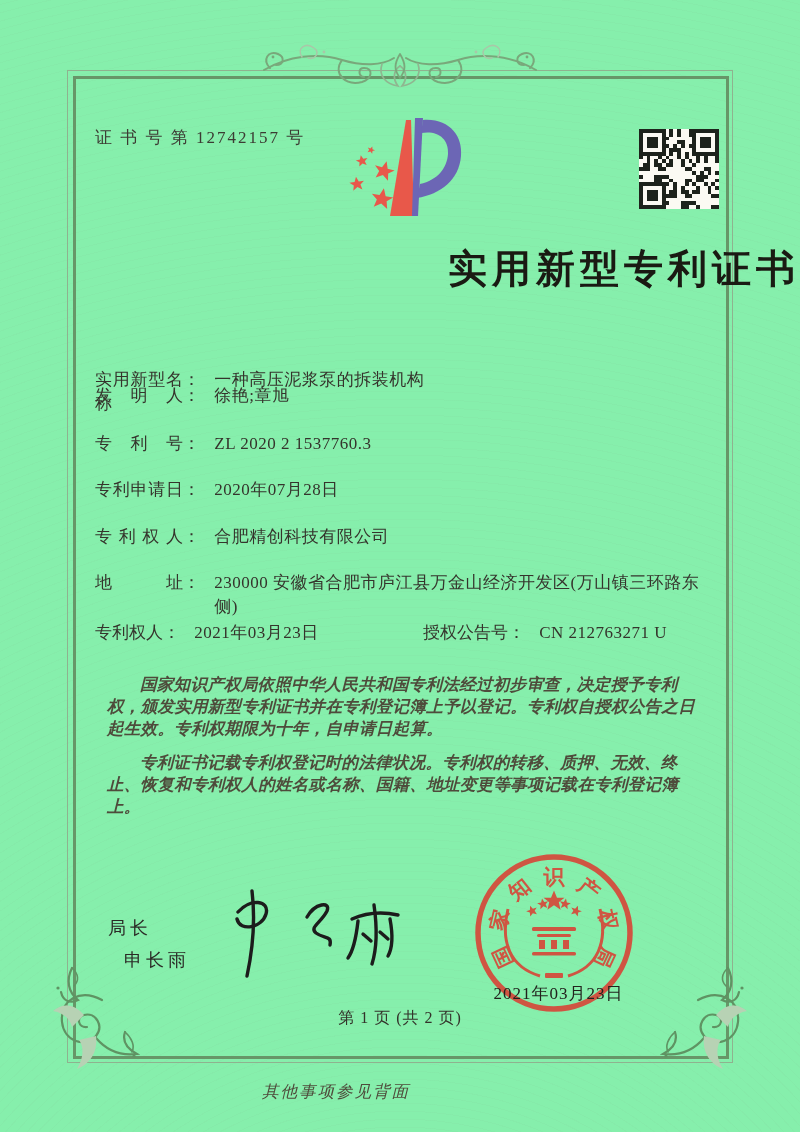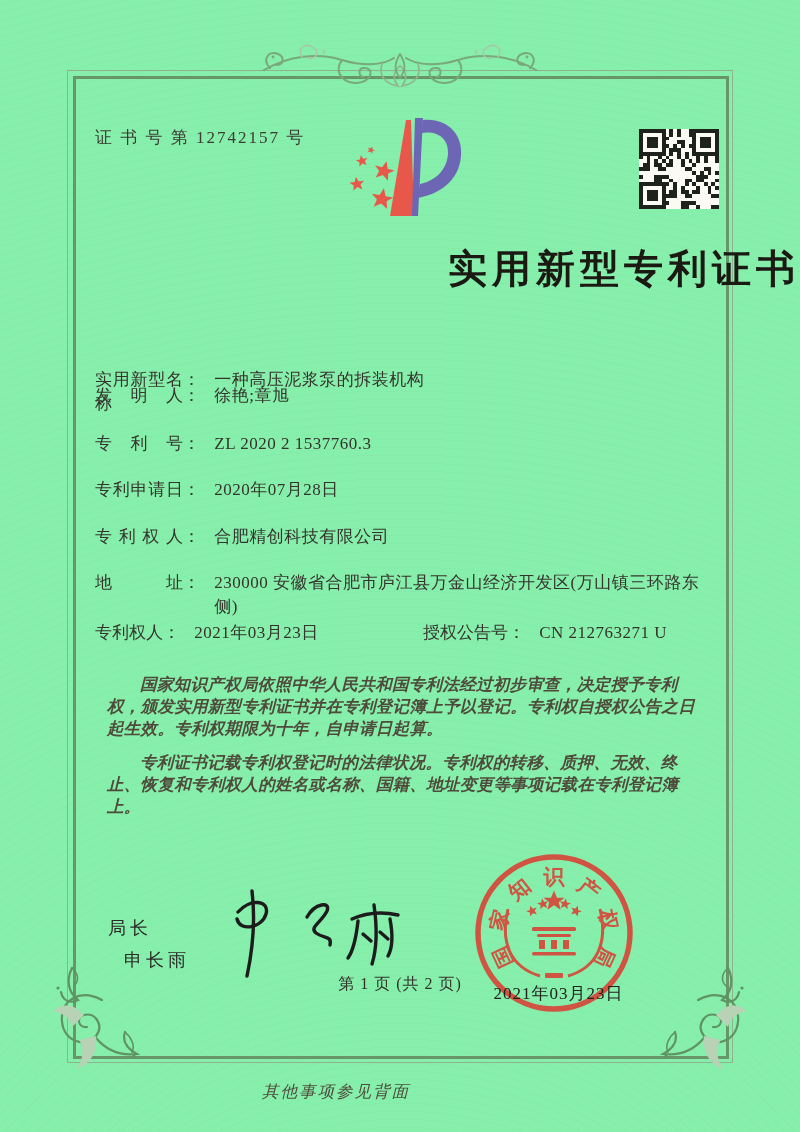--- a/index.html
+++ b/index.html
@@ -18,21 +18,21 @@
   .lbl{display:inline-block;width:88px;text-align:justify;text-align-last:justify;vertical-align:top;}
   .cln{vertical-align:top;}
   .val{margin-left:10px;vertical-align:top;letter-spacing:.5px;}
   .val.wrap{display:inline-block;width:500px;}
   .paras{left:95px;top:662px;width:620px;font-size:16.5px;line-height:22px;color:#4e4b3b;
          font-style:italic;letter-spacing:.3px;}
   .paras p{margin:12px;text-indent:2em;font-weight:bold;}
   .sign{font-family:"Liberation Sans","DejaVu Sans",sans-serif;color:#2b2a26;font-size:18px;letter-spacing:4px;}
   .seal-date{left:476px;top:982px;width:165px;text-align:center;font-size:17px;color:#22221d;
              letter-spacing:1px;z-index:5;}
-  .page-num{left:0;width:800px;top:974px;text-align:center;font-size:16px;color:#33322a;letter-spacing:1px;}
+  .page-num{left:0;width:800px;top:1008px;text-align:center;font-size:16px;color:#33322a;letter-spacing:1px;}
   .back-note{left:0;width:672px;top:1081px;text-align:center;font-size:16.5px;color:#4e4b3b;
              font-style:italic;letter-spacing:2px;}
   .qr{left:639px;top:129px;width:80px;height:80px;display:grid;
       grid-template-columns:repeat(21,1fr);grid-template-rows:repeat(21,1fr);background:#fbfaf3;}
   .qr div.on{background:#1d231c;}
 </style>
 </head>
 <body>
 
 <div class="page">

